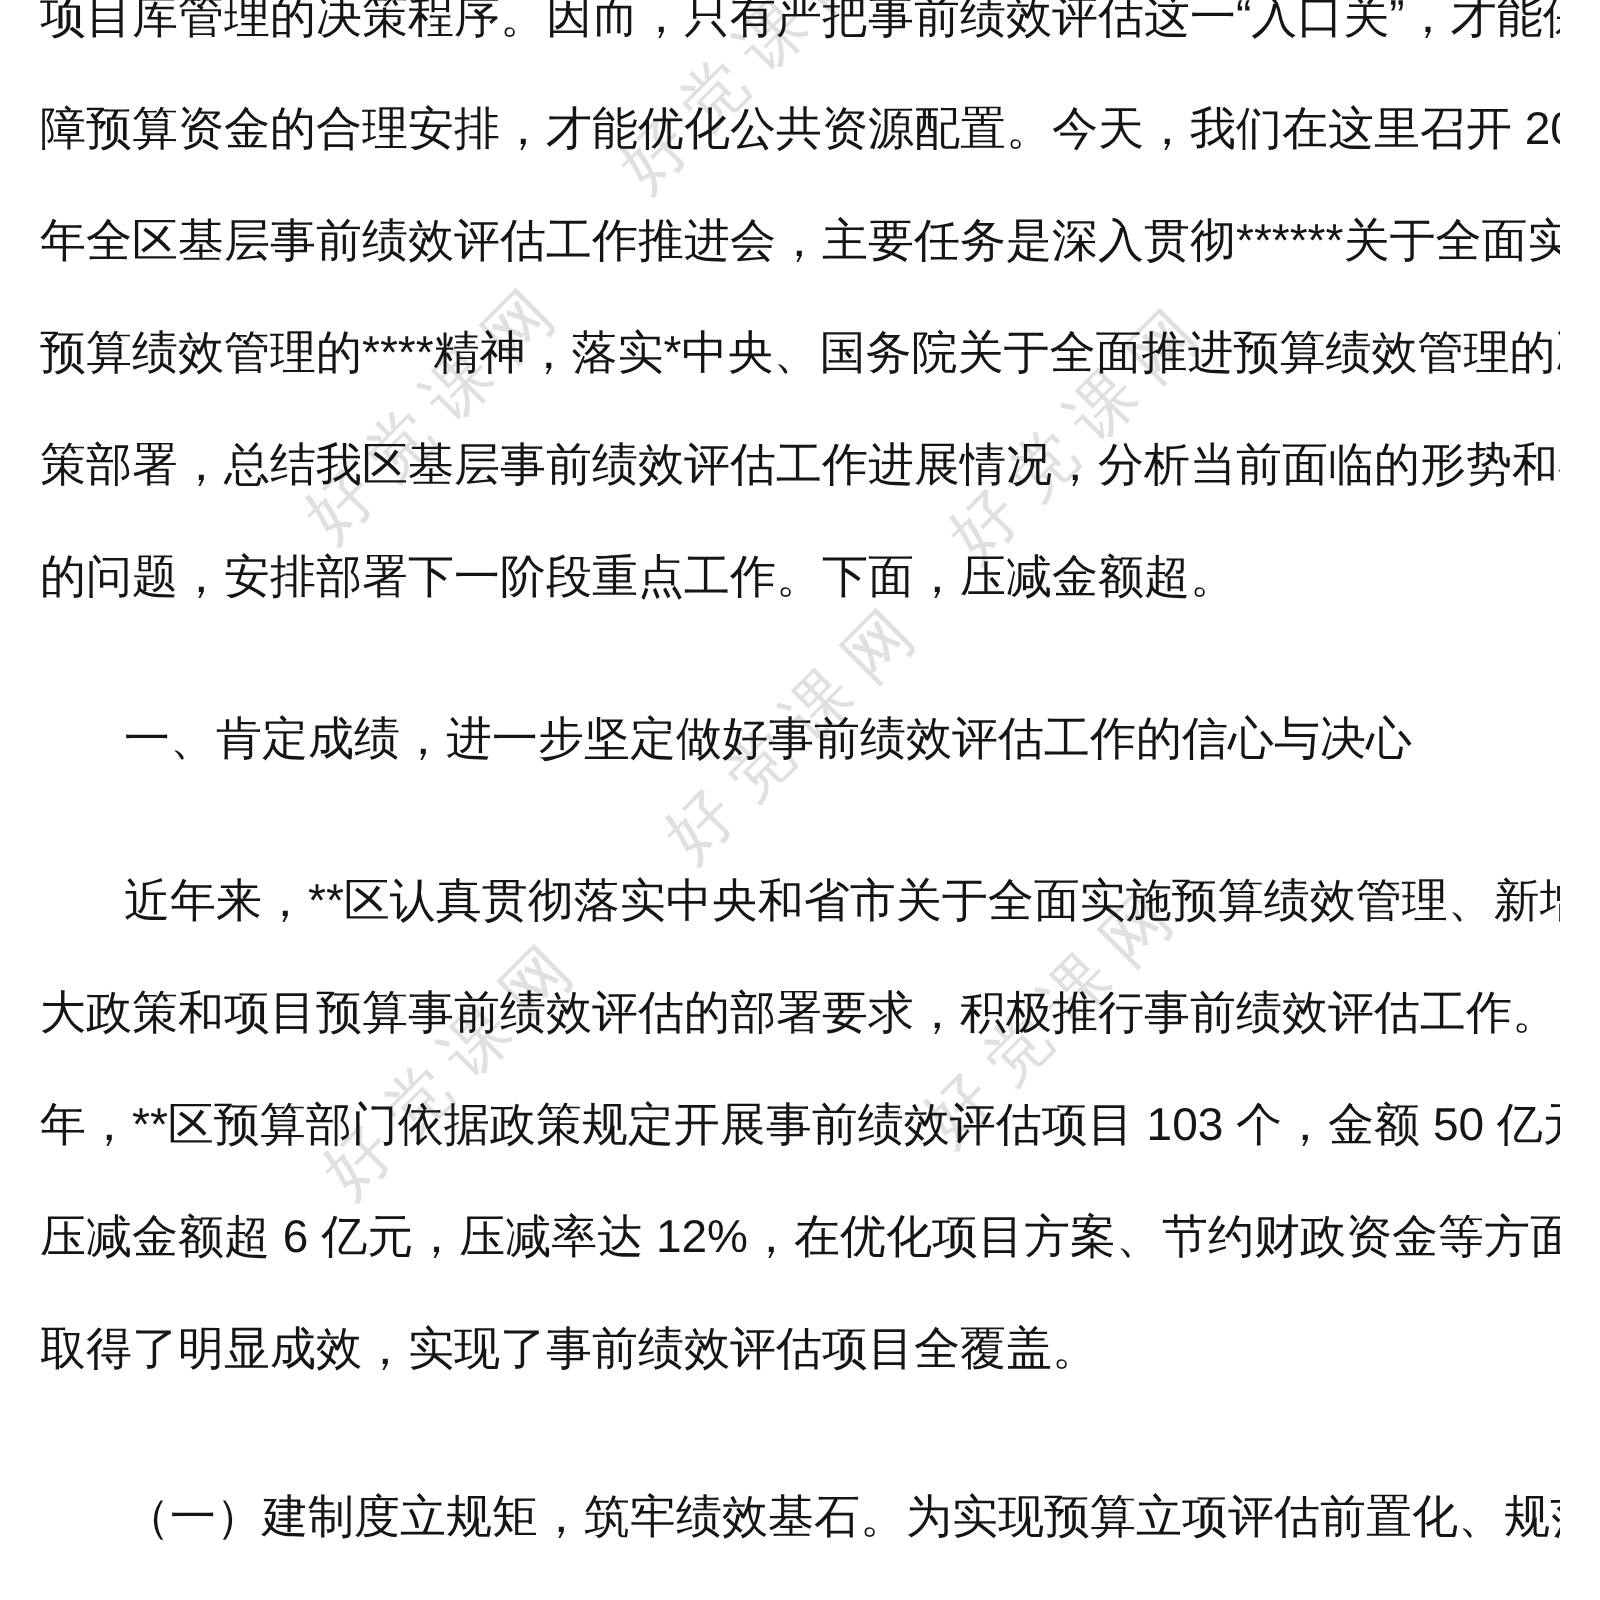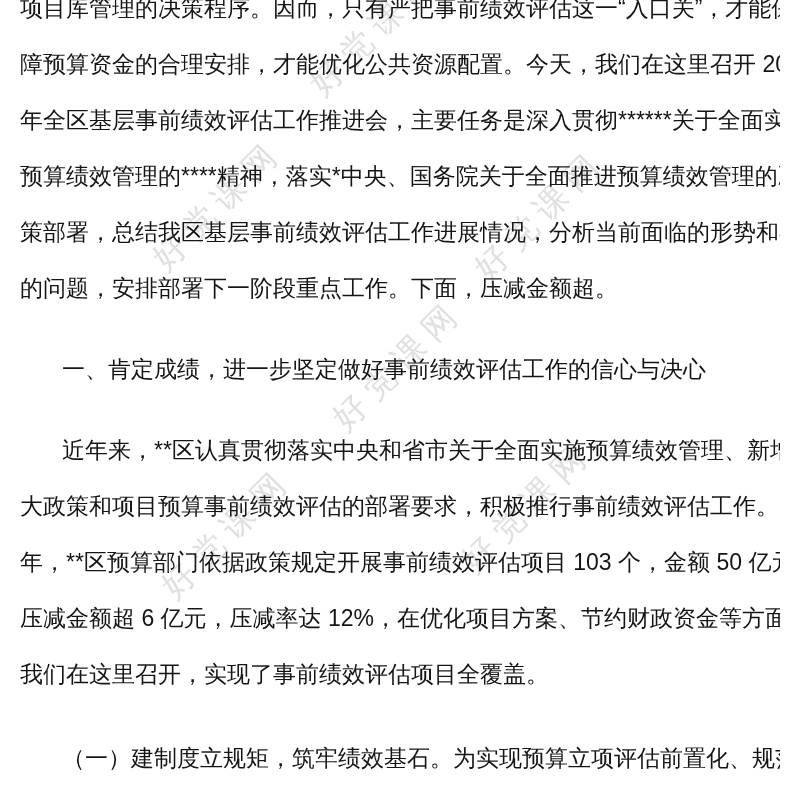--- a/index.html
+++ b/index.html
@@ -73,21 +73,21 @@
 
     <div class="para heading-1">
       <span class="line indent">一、肯定成绩，进一步坚定做好事前绩效评估工作的信心与决心</span>
     </div>
 
     <div class="para para-2">
       <span class="line indent">近年来，**区认真贯彻落实中央和省市关于全面实施预算绩效管理、新增重</span>
       <span class="line">大政策和项目预算事前绩效评估的部署要求，积极推行事前绩效评估工作。2023</span>
       <span class="line">年，**区预算部门依据政策规定开展事前绩效评估项目 103 个，金额 50 亿元，</span>
       <span class="line">压减金额超 6 亿元，压减率达 12%，在优化项目方案、节约财政资金等方面均</span>
-      <span class="line">我们在这里召开，实现了事前绩效评估项目全覆盖。</span>
+      <span class="line">取得了明显成效，实现了事前绩效评估项目全覆盖。</span>
     </div>
 
     <div class="para para-3">
       <span class="line indent">（一）建制度立规矩，筑牢绩效基石。为实现预算立项评估前置化、规范化、</span>
     </div>
 
   </div>
 </div>
 
 </body></html>

